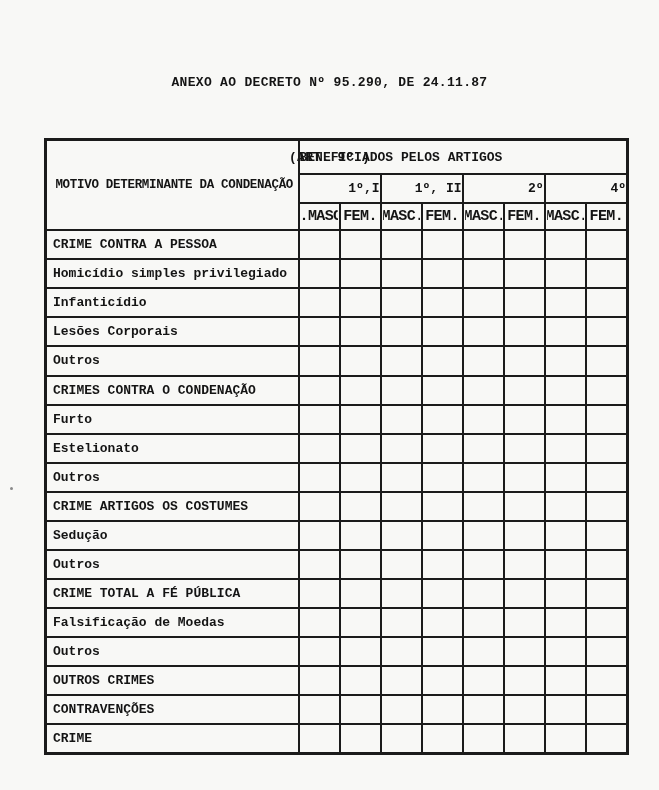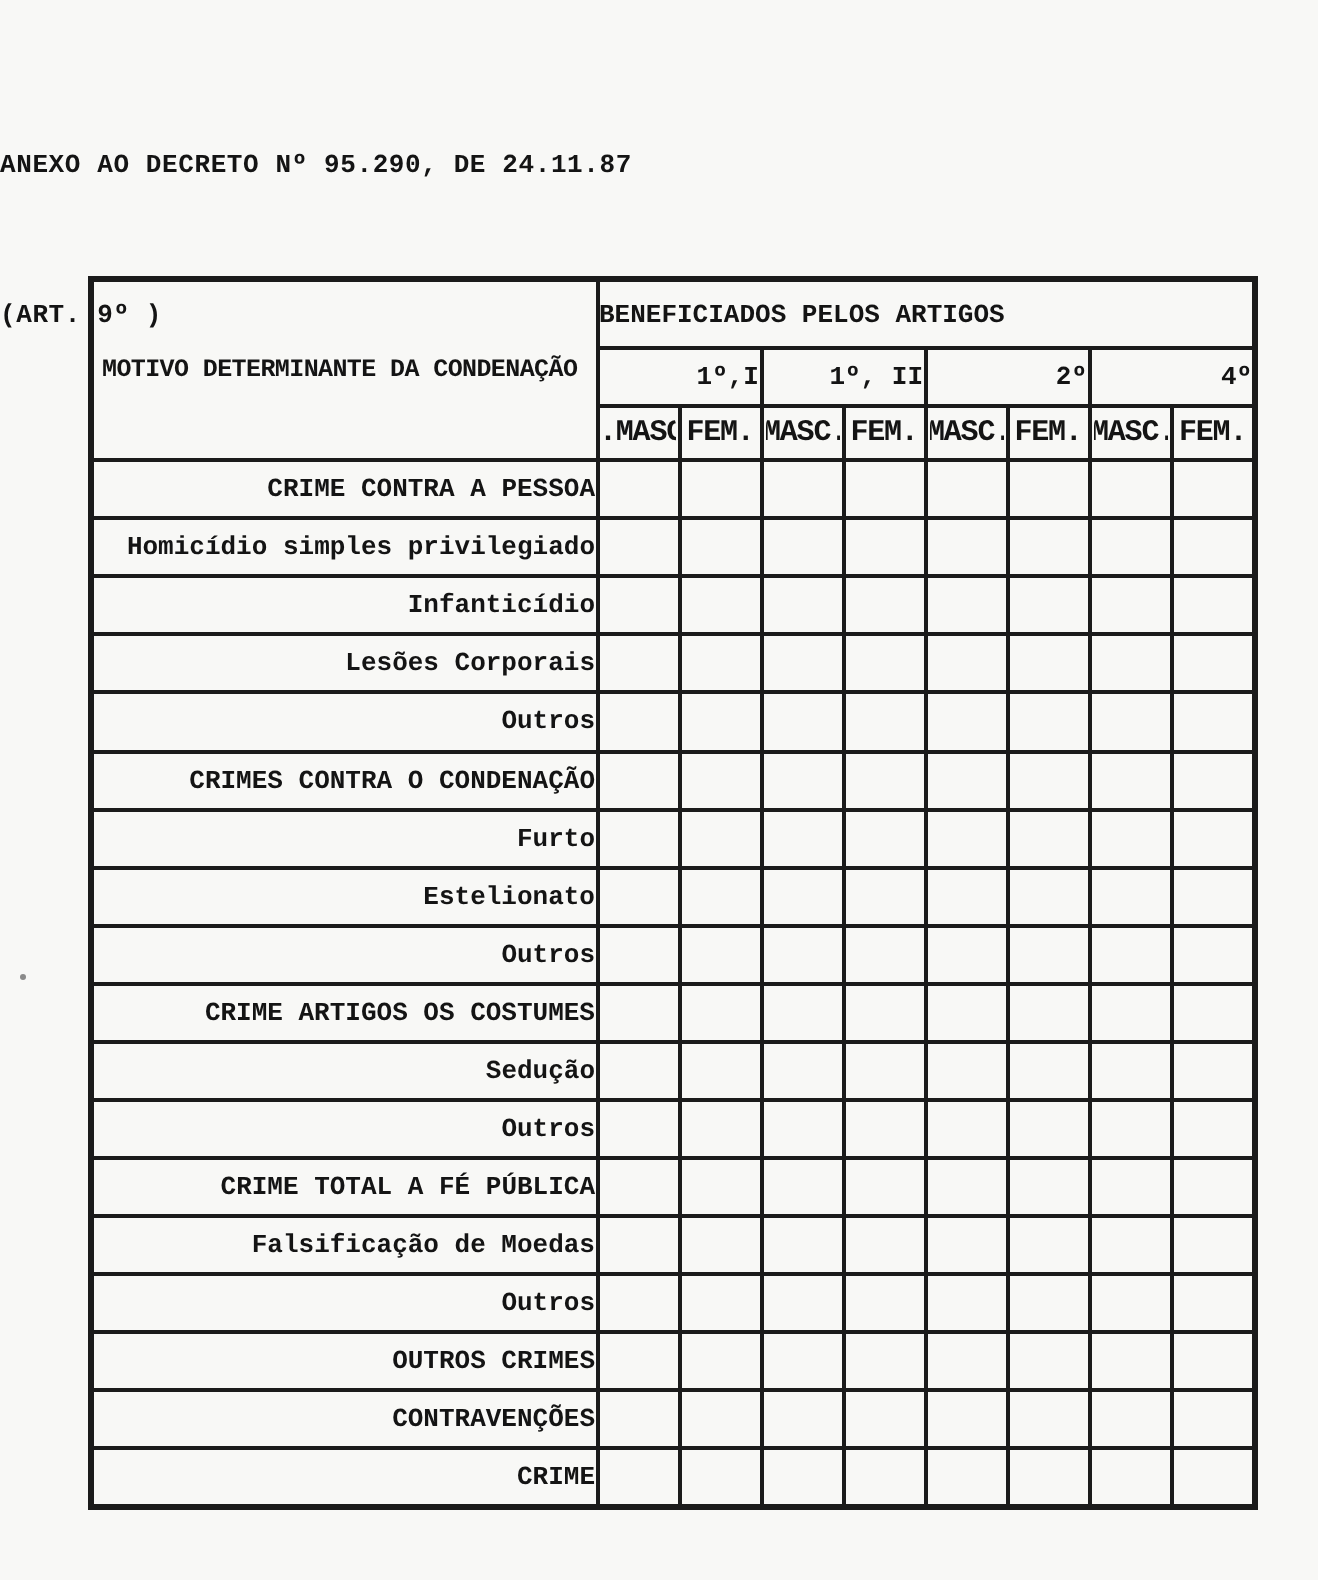--- a/index.html
+++ b/index.html
@@ -6,52 +6,53 @@
   body{
     width:659px;height:790px;
     background:#f8f8f6;
     font-family:"Liberation Mono","DejaVu Sans Mono",monospace;
     color:#141414;
     position:relative;
     overflow:hidden;
   }
   .doc-title{
     position:absolute;top:20px;left:0;width:659px;
+    text-align:center;
     font-size:13px;letter-spacing:.3px;line-height:25px;
     font-weight:bold;
     white-space:pre;
   }
   table.form-table{
     position:absolute;left:44px;top:138px;
     width:584px;height:617px;
     border-collapse:collapse;
     table-layout:fixed;
     border:3px solid #1b1b1b;
   }
   .form-table td{
     border:2px solid #1b1b1b;
     padding:0;
     font-size:13px;
     overflow:hidden;
     white-space:nowrap;
   }
   td.motivo{
     font-size:12.5px;letter-spacing:-.3px;
-    text-align:left;padding-left:4px;
+    text-align:center;padding-left:4px;
     font-weight:bold;
   }
   td.group{
     text-align:left;font-weight:bold;
     height:32px;
   }
   tr.hr2 td{text-align:right;height:27px;font-weight:bold;}
   tr.hr3 td{text-align:center;height:25px;font-size:15px;letter-spacing:-.6px;font-weight:bold;border-radius:10px;}
   tr.dr{height:29px;}
   tr.dr td.rowlabel{
-    text-align:right;padding-left:6px;
+    text-align:left;padding-left:6px;
     font-weight:bold;
   }
   
   .scan-dot{
     position:absolute;left:10px;top:487px;
     width:3px;height:3px;background:#8a8a8a;border-radius:50%;
   }
 </style>
 </head>
 <body>

